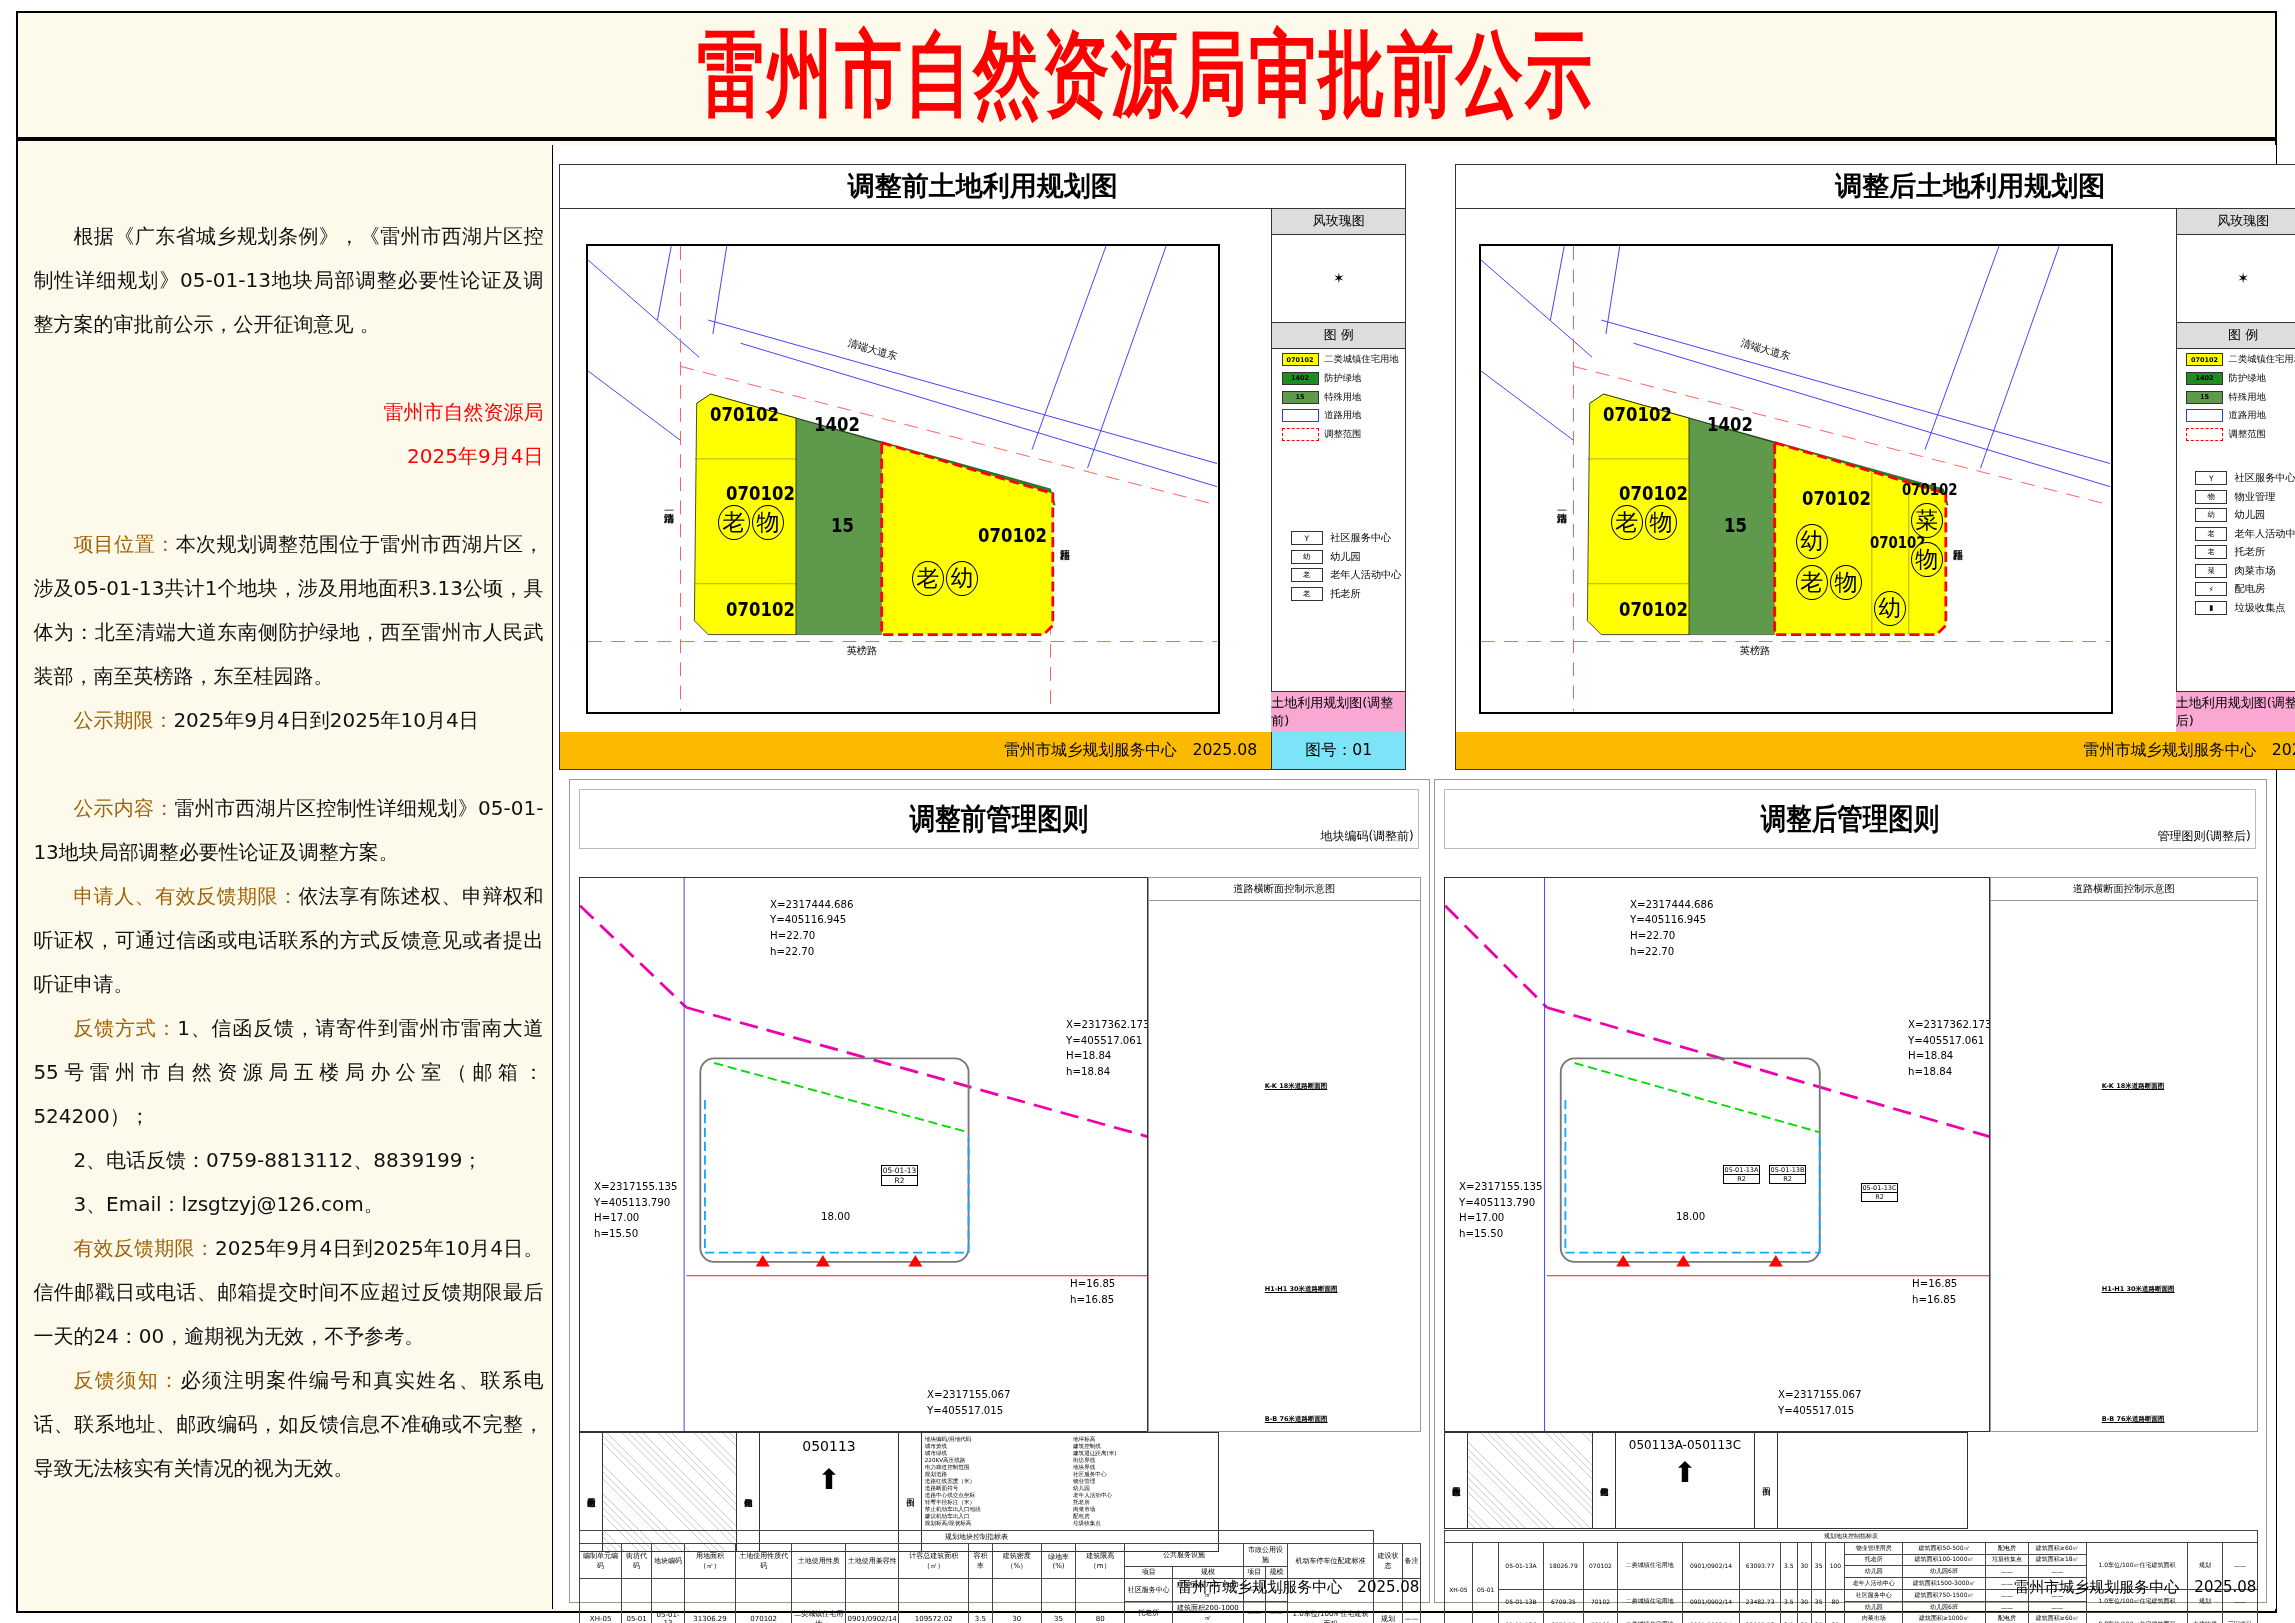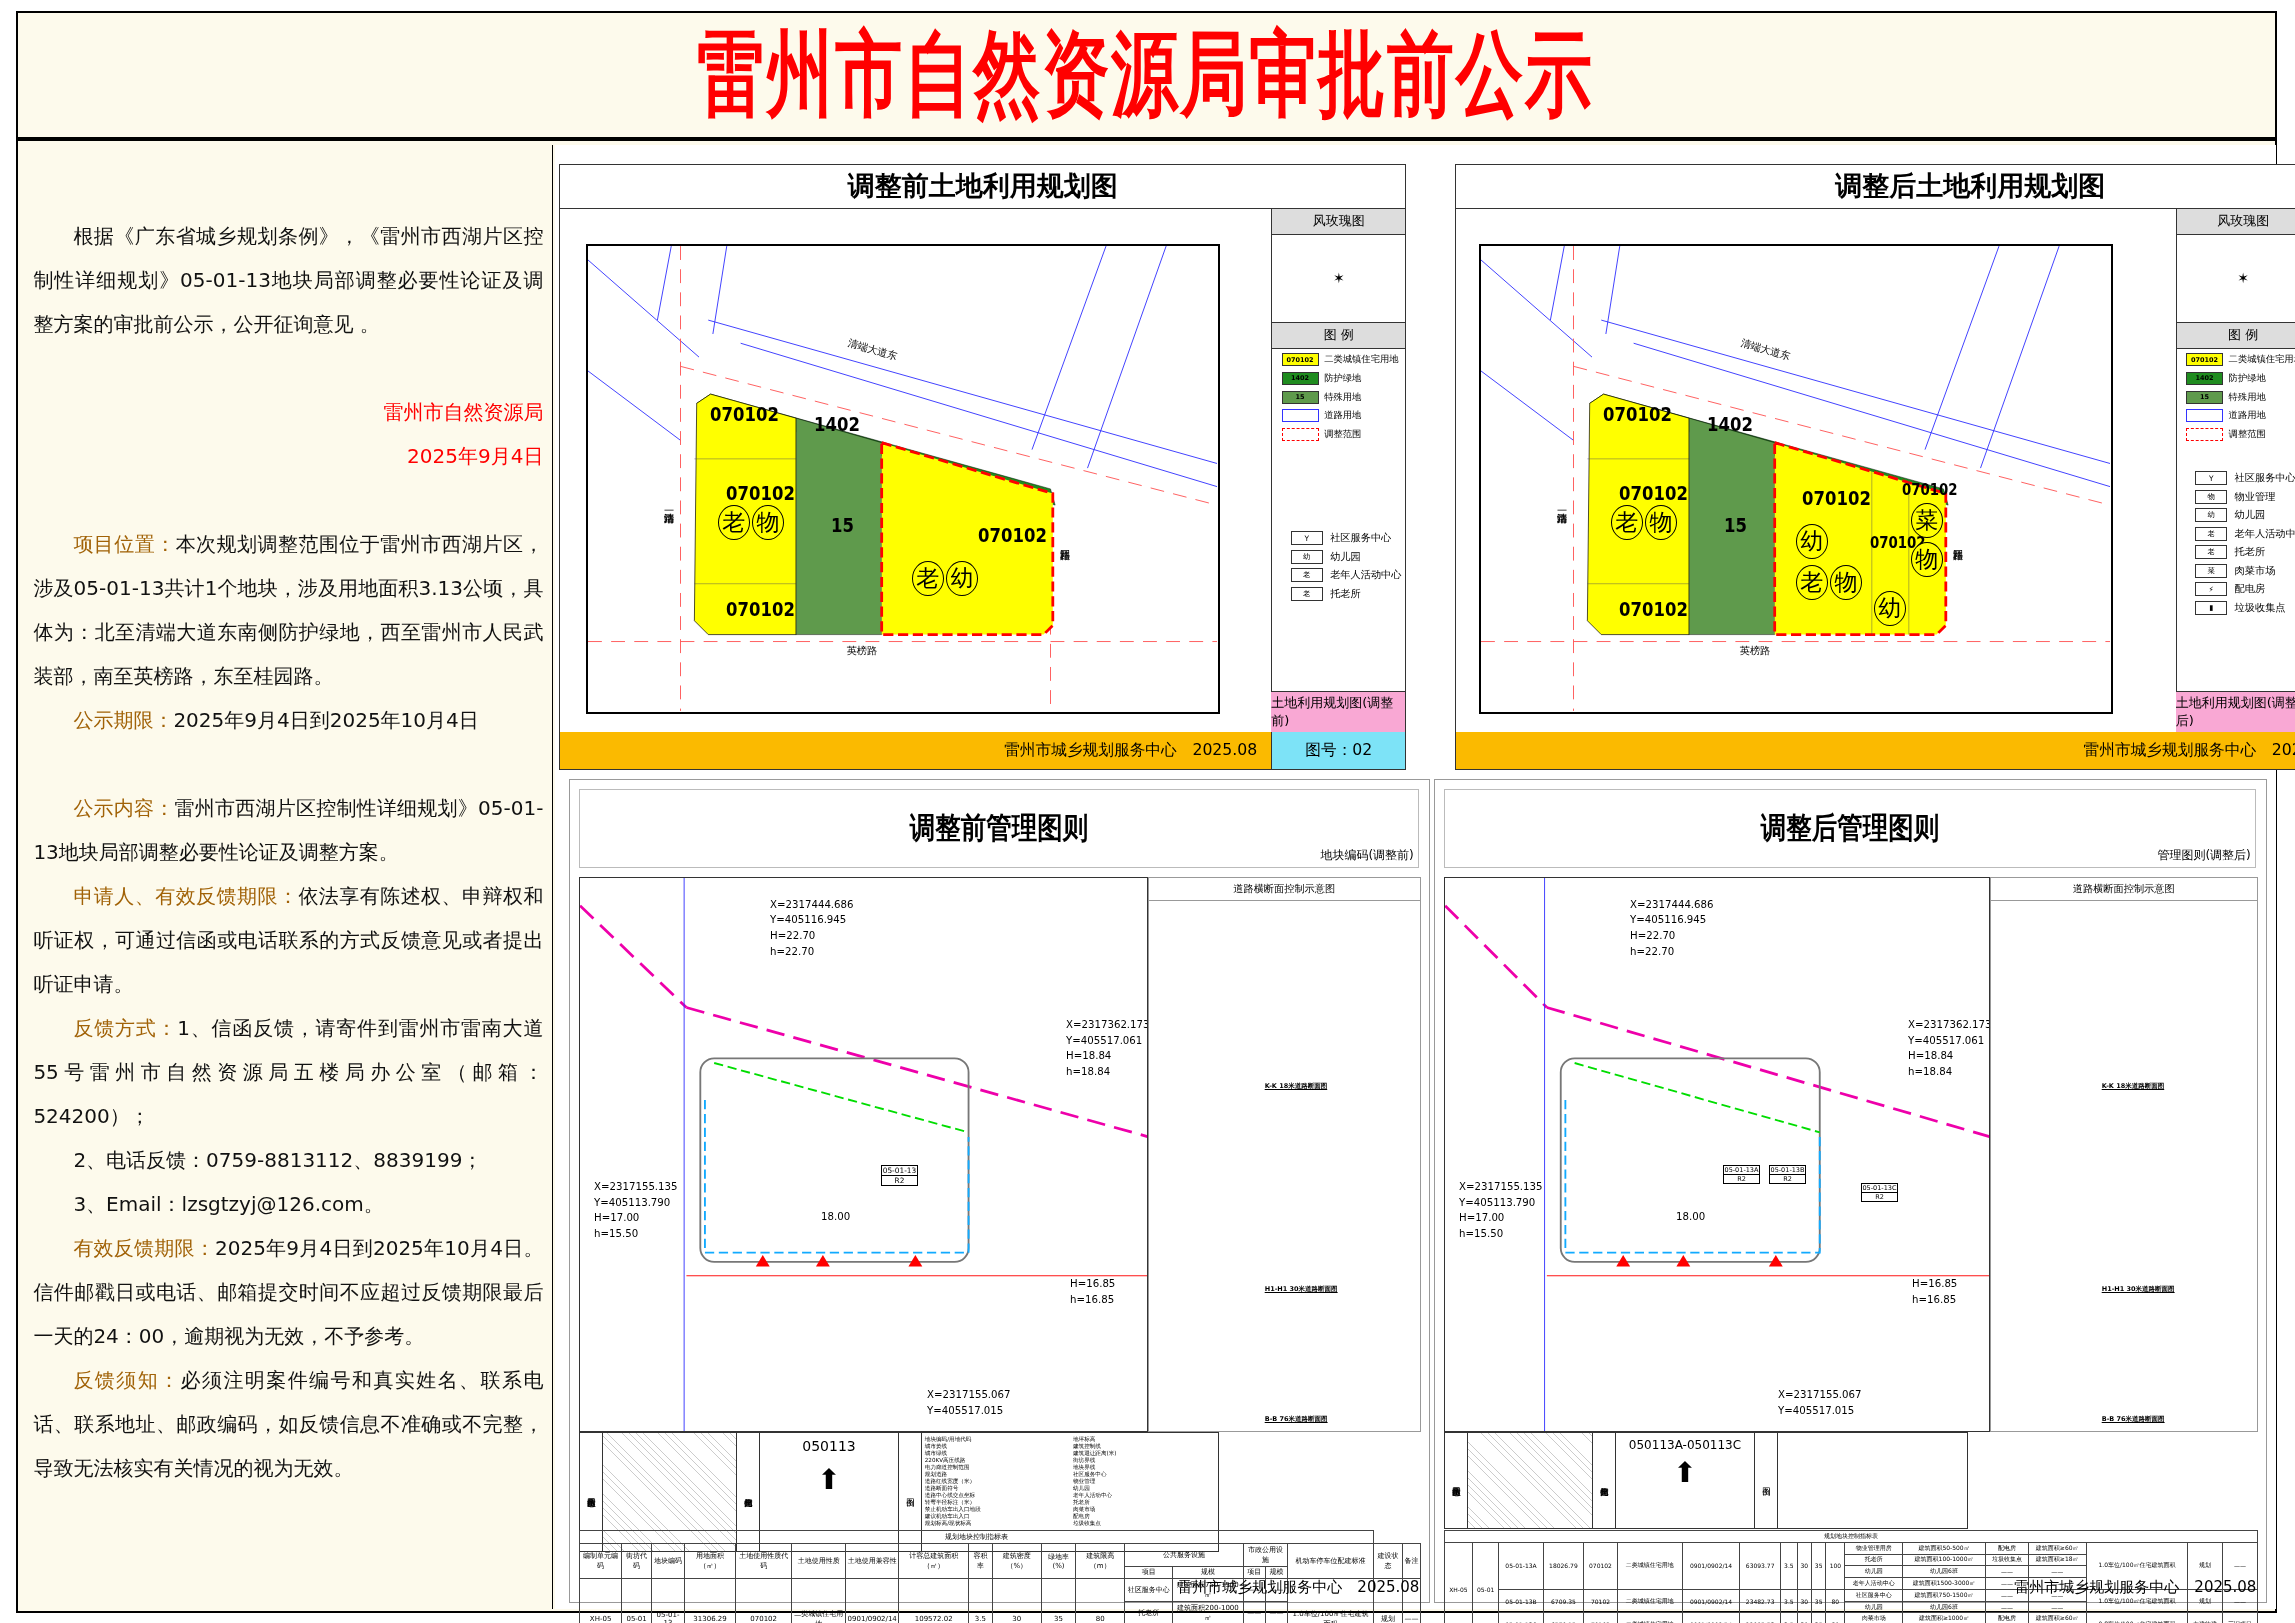--- a/index.html
+++ b/index.html
@@ -22,21 +22,21 @@
 .lg .sw{width:37px;height:13px;border:0.5px solid #333;margin-right:5.6px;display:flex;align-items:center;justify-content:center;font-size:6.5px;font-weight:bold}
 .lg2{display:flex;align-items:center;font-size:10.2px;margin:2.8px 0 0 18.5px;height:15.7px}
 .lg2 .ic{width:32px;height:14px;border:0.5px solid #333;margin-right:7.4px;display:flex;align-items:center;justify-content:center;font-size:7.4px}
 .footer-bar{position:absolute;left:0;bottom:0;height:37px;width:100%;display:flex}
 .footer-bar .org{flex:1;background:#fbba00;display:flex;align-items:center;justify-content:flex-end;padding-right:14px;font-size:15.7px}
 .footer-bar .num{width:134px;background:#7de3f7;display:flex;align-items:center;justify-content:center;font-size:15.7px;border-left:1.4px solid #333}
 .sidefoot{position:absolute;bottom:37px;width:134px;height:41px;border-top:1.4px solid #333;background:#f9a8d4;display:flex;align-items:center;justify-content:center;font-size:13px}
 .circ{display:inline-flex;align-items:center;justify-content:center;border:0.9px solid #000;border-radius:50%;background:#ff0;font-size:23px;width:32px;height:35px}
 .lbl{position:absolute;font-size:19.4px;font-weight:bold;transform:scaleX(0.85)}
 .road{position:absolute;font-size:10.2px}
-.mtitle{position:absolute;left:9.3px;right:9.3px;top:9.3px;height:79px;border:0.9px solid #bbb;display:flex;align-items:center;justify-content:center}
+.mtitle{position:absolute;left:9.3px;right:9.3px;top:9.3px;height:60px;border:0.9px solid #bbb;display:flex;align-items:center;justify-content:center}
 .mtitle h2{font-size:30px;transform:scaleX(0.85)}
 .mtitle .sub{position:absolute;right:4.6px;bottom:3.7px;font-size:12px}
 table.ctl{border-collapse:collapse;width:100%;font-size:7px;text-align:center}
 table.ctl td,table.ctl th{border:0.7px solid #444;padding:0.9px 1.4px;font-weight:normal}
 .mfooter{position:absolute;right:9.3px;bottom:4.6px;font-size:15px}
 .xsec{position:absolute;font-size:6.5px;font-weight:bold;text-decoration:underline}
 </style>
 </head>
 <body>
 
@@ -136,21 +136,21 @@
             </div>
           <div class="lg2">
               <span class="ic">老</span>
               <span>托老所</span>
             </div>
         </div>
       </div>
       <div class="sidefoot" style="left:711px">土地利用规划图(调整前)</div>
       <div class="footer-bar">
         <div class="org">雷州市城乡规划服务中心　2025.08</div>
-        <div class="num">图号：02</div>
+        <div class="num">图号：01</div>
       </div>
     </div>
 
     <div class="panel" style="left:900px;top:18.5px;width:1031px;height:606px">
       <div class="ptitle">调整后土地利用规划图</div>
       <div class="mapbox" style="left:23px;top:79px;width:634px;height:470px">
         <svg width="629" height="465" viewBox="0 0 1360 1005">
           <path d="M0 30 L240 240 M0 270 L200 420 M180 0 L150 160 M300 0 L270 190 M1120 0 L960 440 M1250 0 L1080 480" stroke="#33f" fill="none" stroke-width="2"></path>
           <path d="M260 160 L1360 470 M330 210 L1360 520" stroke="#33f" fill="none" stroke-width="2"></path>
           <line x1="200" y1="260" x2="1360" y2="560" stroke="#f55" stroke-dasharray="30 20" stroke-width="2"></line>

